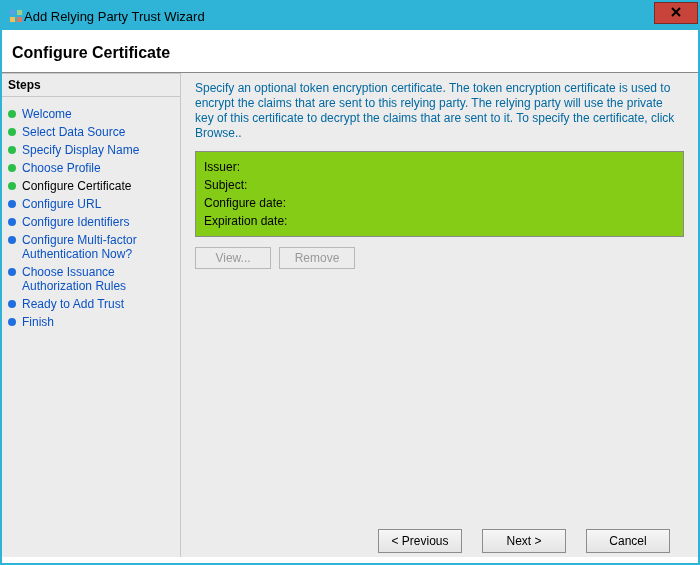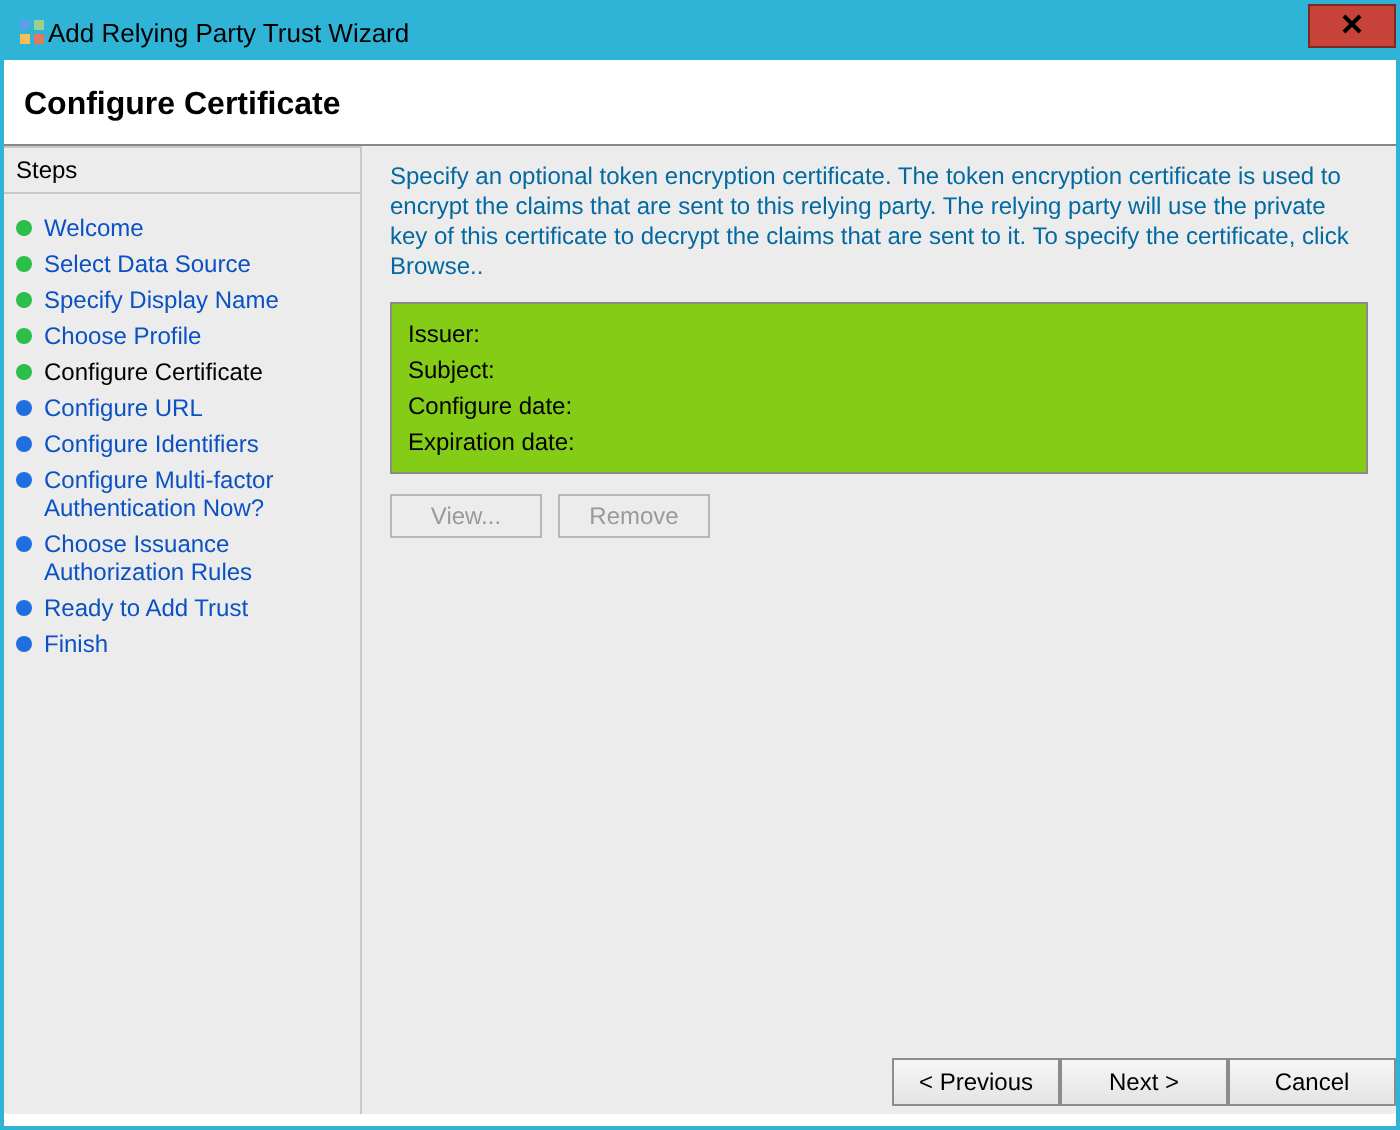--- a/index.html
+++ b/index.html
@@ -5,37 +5,37 @@
   html,body{margin:0;padding:0;font-family:"Segoe UI",Tahoma,sans-serif;font-size:12px;color:#000;background:#fff}
   .outer{width:700px;height:565px;box-sizing:border-box;border:2px solid #2fb4d8;background:#fff;position:relative}
   .titlebar{height:28px;background:#2fb4d8;display:flex;align-items:center;position:relative}
   .titlebar .icon{width:16px;height:16px;margin-left:6px}
   .titlebar .title{flex:1;font-size:13px;color:#000}
   .closebtn{width:44px;height:22px;background:#c8443a;position:absolute;right:0;top:0;display:flex;align-items:center;justify-content:center;color:#000;font-weight:bold;border:1px solid #7a2a24;box-sizing:border-box}
   .header{padding:14px 10px 10px 10px;font-size:16px;font-weight:bold;background:#fff;color:#000}
   .divider{height:1px;background:#888}
   .body{display:flex;height:calc(100% - 28px - 48px - 1px);background:#ececec}
   .sidebar{width:178px;background:#ececec;border-right:0;box-sizing:border-box;padding:0}
-  .steps-header{font-weight:normal;font-size:12px;padding:4px 6px 4px 6px;background:#ececec;border-bottom:1px solid #c8c8c8;border-top:1px solid #c8c8c8}
+  .steps-header{font-weight:bold;font-size:12px;padding:4px 6px 4px 6px;background:#ececec;border-bottom:1px solid #c8c8c8;border-top:1px solid #c8c8c8}
   .steps{list-style:none;margin:0;padding:6px 6px 6px 6px}
   .steps li{display:flex;align-items:flex-start;margin:4px 0;color:#0a52c4;cursor:pointer;font-size:12px;line-height:14px}
   .steps li .bullet{width:8px;height:8px;border-radius:50%;margin:3px 6px 0 0;flex:0 0 auto}
   .steps li.done .bullet{background:#2bbf4a}
   .steps li.current .bullet{background:#2bbf4a}
   .steps li.current span.lbl{color:#000}
   .steps li.pending .bullet{background:#1f6fe0}
   .content{flex:1;padding:8px 14px 8px 14px;display:flex;flex-direction:column;box-sizing:border-box;border-left:1px solid #c8c8c8}
   .desc{font-size:12px;color:#0369a1;line-height:15px;margin-bottom:10px}
   .certbox{border:1px solid #8a8a8a;background:#84cc16;padding:6px 8px;font-size:12px;color:#000;line-height:18px}
   .btnrow{display:flex;gap:8px;margin-top:10px}
   .btn{min-width:76px;height:22px;border:1px solid #8c8c8c;background:linear-gradient(#f6f6f6,#e4e4e4);font-size:12px;display:flex;align-items:center;justify-content:center;padding:0 10px;box-sizing:border-box}
   .btn.enabled{color:#000;cursor:pointer}
   .btn.enabled .ul{text-decoration:underline}
   .btn.disabled{color:#9a9a9a;border-color:#b8b8b8;background:#ececec}
-  .footer{position:absolute;bottom:10px;right:0;display:flex;gap:0}
+  .footer{position:absolute;bottom:10px;right:28px;display:flex;gap:20px}
   .footer .btn{min-width:84px;height:24px}
   .lbl{flex:1}
 </style>
 </head>
 <body>
 
 <div class="outer">
 
   <div class="titlebar">
     <span class="icon">

